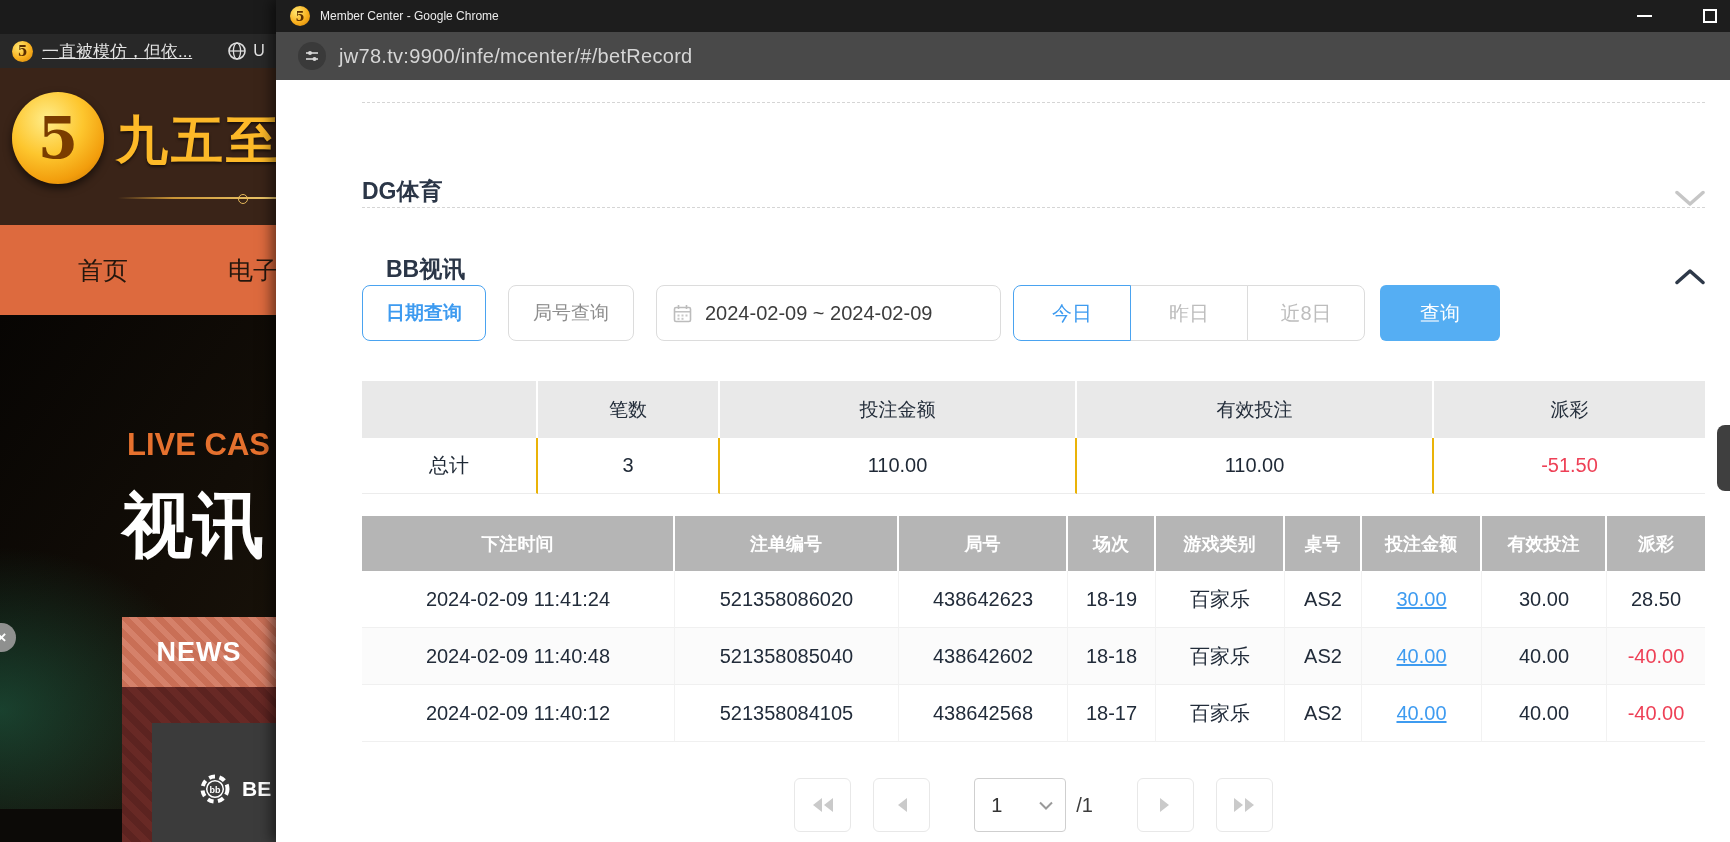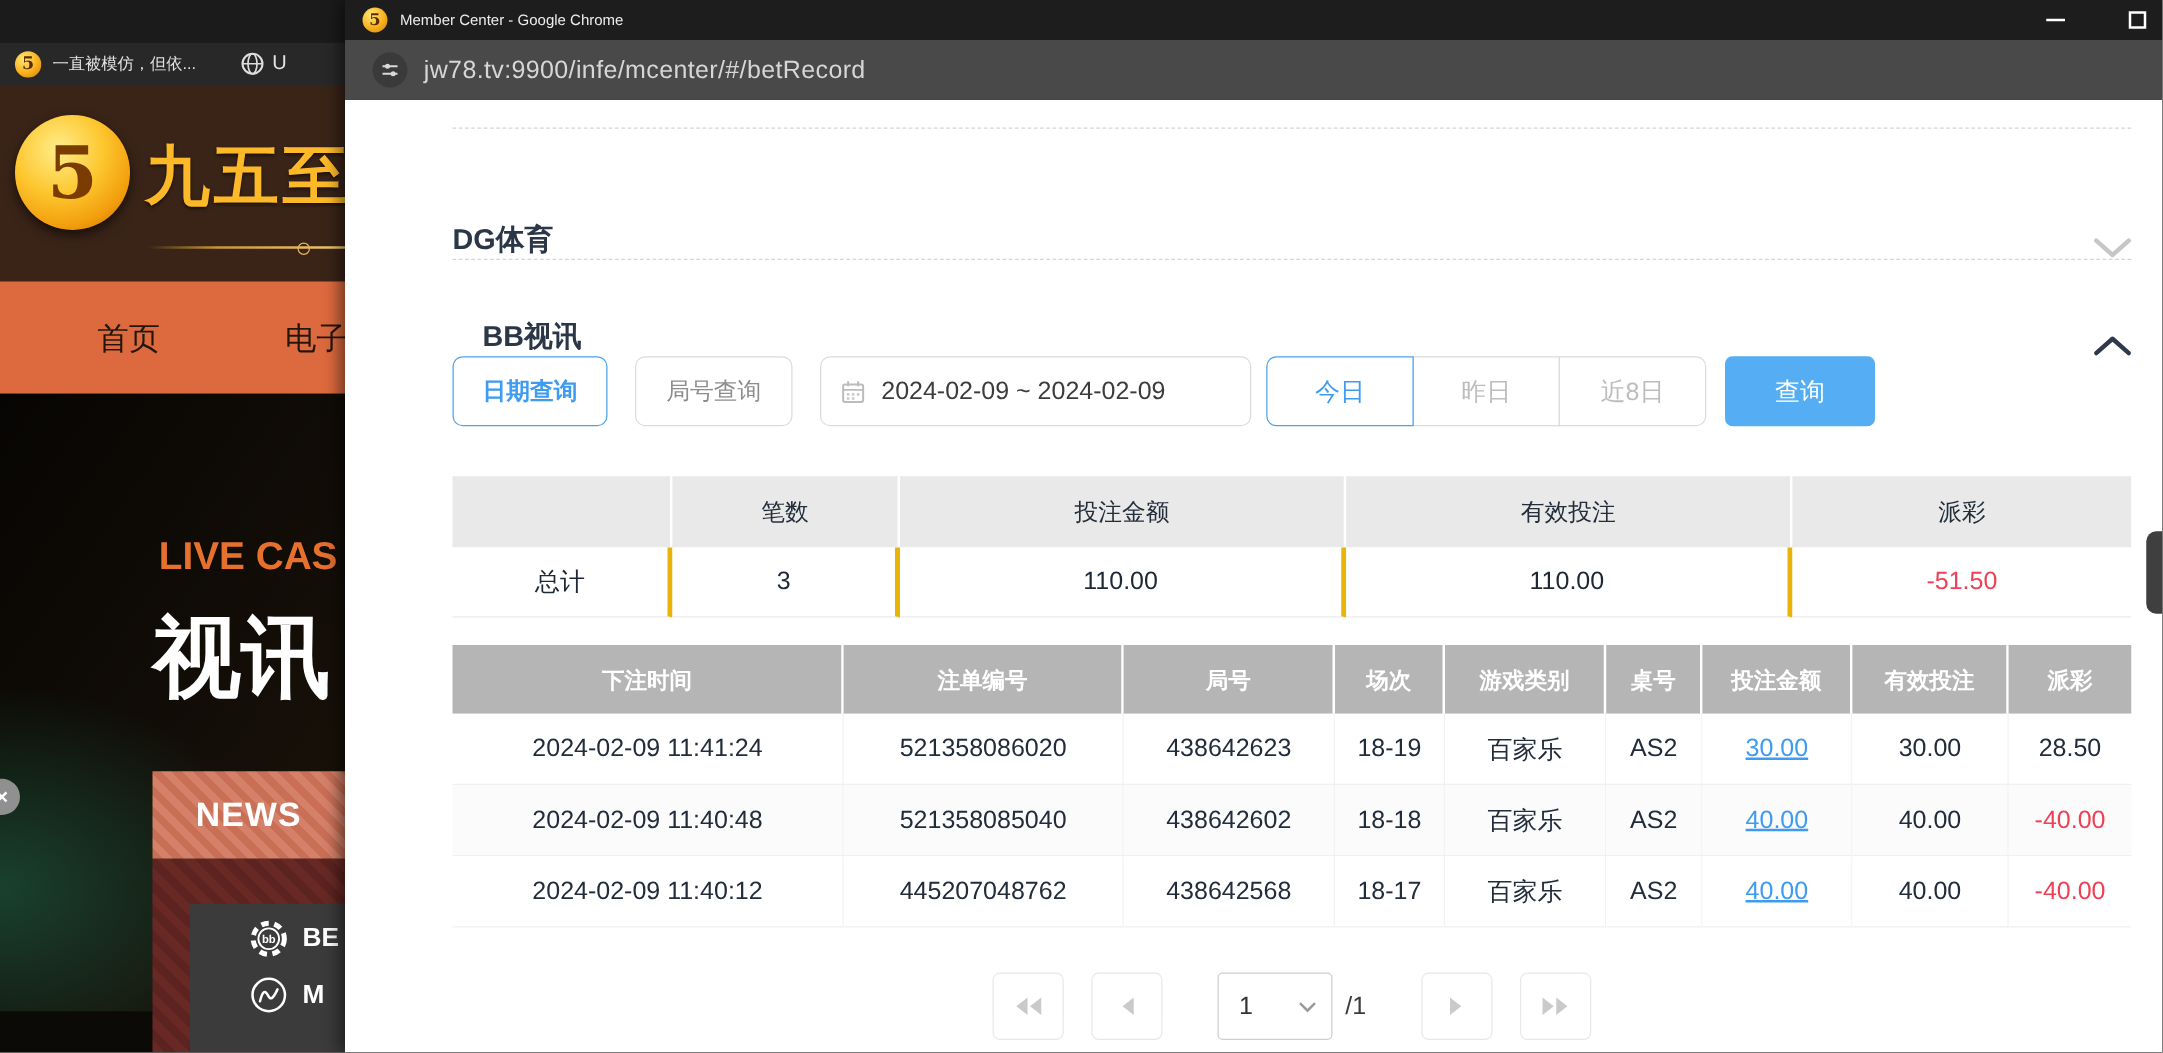--- a/index.html
+++ b/index.html
@@ -8,21 +8,21 @@
   .screen { position:relative; width:1730px; height:842px; overflow:hidden; background:#fff; }
 
   
   .bg { position:absolute; left:0; top:0; width:276px; height:842px; overflow:hidden; background:#0c0a07; }
   .bg-titlebar { height:34px; background:#1b1b1b; }
   .bg-tabs { height:34px; background:#282828; display:flex; align-items:center; padding-left:12px; gap:9px; color:#e3e3e3; overflow:hidden; white-space:nowrap; }
   .tab-logo { flex:0 0 auto; width:21px; height:21px; border-radius:50%;
     background:radial-gradient(circle at 35% 30%, #ffe873, #f9b01e 55%, #d07f06);
     color:#5a2d00; font-weight:bold; font-size:14px; display:flex; align-items:center; justify-content:center;
     font-family:"DejaVu Serif",serif; }
-  .bg-tab-title { font-size:13px; }
+  .bg-tab-title { font-size:17px;text-decoration:underline; }
   .globe-wrap { flex:0 0 auto; margin-left:26px; display:flex; align-items:center; gap:6px; }
   .bg-brand { position:relative; height:157px; background:#3a2418; overflow:hidden; }
   .brand-circle { position:absolute; left:12px; top:24px; width:92px; height:92px; border-radius:50%;
     background:radial-gradient(circle at 38% 30%, #ffed8a 0%, #fdc62e 42%, #f29d0c 72%, #b36a04 100%);
     box-shadow:0 4px 9px rgba(0,0,0,.6); display:flex; align-items:center; justify-content:center;
     color:#7a3c00; font-size:58px; font-weight:bold; font-family:"DejaVu Serif",serif; }
   .brand-name { position:absolute; left:116px; top:38px; font-size:52px; font-weight:bold; color:#fdb928;
     text-shadow:0 2px 3px rgba(0,0,0,.55); letter-spacing:3px; white-space:nowrap; }
   .brand-line { position:absolute; left:118px; top:129px; width:158px; height:2px;
     background:linear-gradient(90deg, transparent, #c99436 35%, #f0cb6e); }
@@ -35,21 +35,21 @@
   .bg-banner::before { content:""; position:absolute; inset:0;
     background:radial-gradient(130% 55% at 0% 80%, rgba(35,118,86,.5), transparent 60%); pointer-events:none; }
   .banner-live { position:absolute; left:127px; top:112px; color:#e6712e; font-size:31px; font-weight:bold; white-space:nowrap; }
   .banner-big { position:absolute; left:122px; top:164px; color:#fff; font-size:71px; font-weight:bold; white-space:nowrap; }
   .news-banner { position:absolute; left:122px; top:302px; width:154px; height:70px;
     background:repeating-linear-gradient(45deg,#c96f56 0 6px,#d5816a 6px 12px);
     display:flex; align-items:center; justify-content:center; color:#fff; font-size:27px; font-weight:bold; letter-spacing:1px; }
   .news-body { position:absolute; left:122px; top:372px; width:154px; height:155px;
     background:repeating-linear-gradient(45deg,#682925 0 7px,#5c2320 7px 14px); }
   .game-menu { position:absolute; left:152px; top:408px; width:124px; height:119px; background:#3b3b3b;
-    padding:13px 0 0 48px; display:flex; flex-direction:column; gap:15px; overflow:hidden; }
+    padding:13px 0 0 48px; display:flex; flex-direction:row; gap:15px; overflow:hidden; }
   .menu-row { display:flex; align-items:center; gap:12px; color:#fff; font-size:21px; font-weight:bold; white-space:nowrap; }
   .close-float { position:absolute; left:-13px; top:308px; width:29px; height:29px; border-radius:50%;
     background:rgba(150,150,150,.95); color:#fff; font-size:17px; font-weight:bold;
     display:flex; align-items:center; justify-content:center; }
 
   
   .popup { position:absolute; left:276px; top:0; width:1454px; height:842px; background:#fff;
     box-shadow:-5px 0 12px rgba(0,0,0,.5); }
   .titlebar { position:relative; height:32px; background:#1d1d1d; display:flex; align-items:center; padding-left:14px; gap:10px; }
   .title-logo { width:20px; height:20px; border-radius:50%;
@@ -87,21 +87,21 @@
   .seg:first-child { margin-left:0; border-radius:8px 0 0 8px; }
   .seg:last-child { border-radius:0 8px 8px 0; }
   .seg.on { border-color:#4aa3f0; color:#3e9bf0; z-index:1; }
   .search-btn { width:120px; height:56px; background:#55aef3; color:#fff; font-size:20px; border:none; border-radius:6px; cursor:pointer; }
 
   .stable { margin-top:40px; }
   .sgrid { display:grid; grid-template-columns:176px 182px 357px 357px 1fr; }
   .sh { height:57px; background:#e9e9e9; border-right:2px solid #fff; display:flex; align-items:center;
     justify-content:center; font-size:19px; color:#242e3b; }
   .sh:last-child { border-right:none; }
-  .sc { height:56px; background:#fff; border-right:4px solid #eab308; border-bottom:1px solid #ececec;
+  .sc { height:56px; background:#fff; border-right:2px solid #eab308; border-bottom:1px solid #ececec;
     display:flex; align-items:center; justify-content:center; font-size:20px; color:#1e2835; }
   .sc:last-child { border-right:none; }
   .neg { color:#ee4056 !important; }
 
   .dtable { margin-top:22px; }
   .dgrid { display:grid; grid-template-columns:313px 224px 169px 88px 129px 77px 120px 125px 1fr; }
   .dh { height:55px; background:#b5b5b5; border-right:2px solid #fff; color:#fff; font-weight:bold; font-size:18px;
     display:flex; align-items:center; justify-content:center; }
   .dh:last-child { border-right:none; }
   .dc { height:57px; background:#fff; display:flex; align-items:center; justify-content:center; font-size:20px;
@@ -298,21 +298,21 @@
           <div class="dc">AS2</div>
           <div class="dc">
               <span class="cell-link">40.00</span>
             </div>
           <div class="dc">40.00</div>
           <div class="dc neg">-40.00</div>
         </div>
 
         <div class="dgrid">
           <div class="dc">2024-02-09 11:40:12</div>
-          <div class="dc">445207048762</div>
+          <div class="dc">521358084105</div>
           <div class="dc">438642568</div>
           <div class="dc">18-17</div>
           <div class="dc">百家乐</div>
           <div class="dc">AS2</div>
           <div class="dc">
               <span class="cell-link">40.00</span>
             </div>
           <div class="dc">40.00</div>
           <div class="dc neg">-40.00</div>
         </div>

